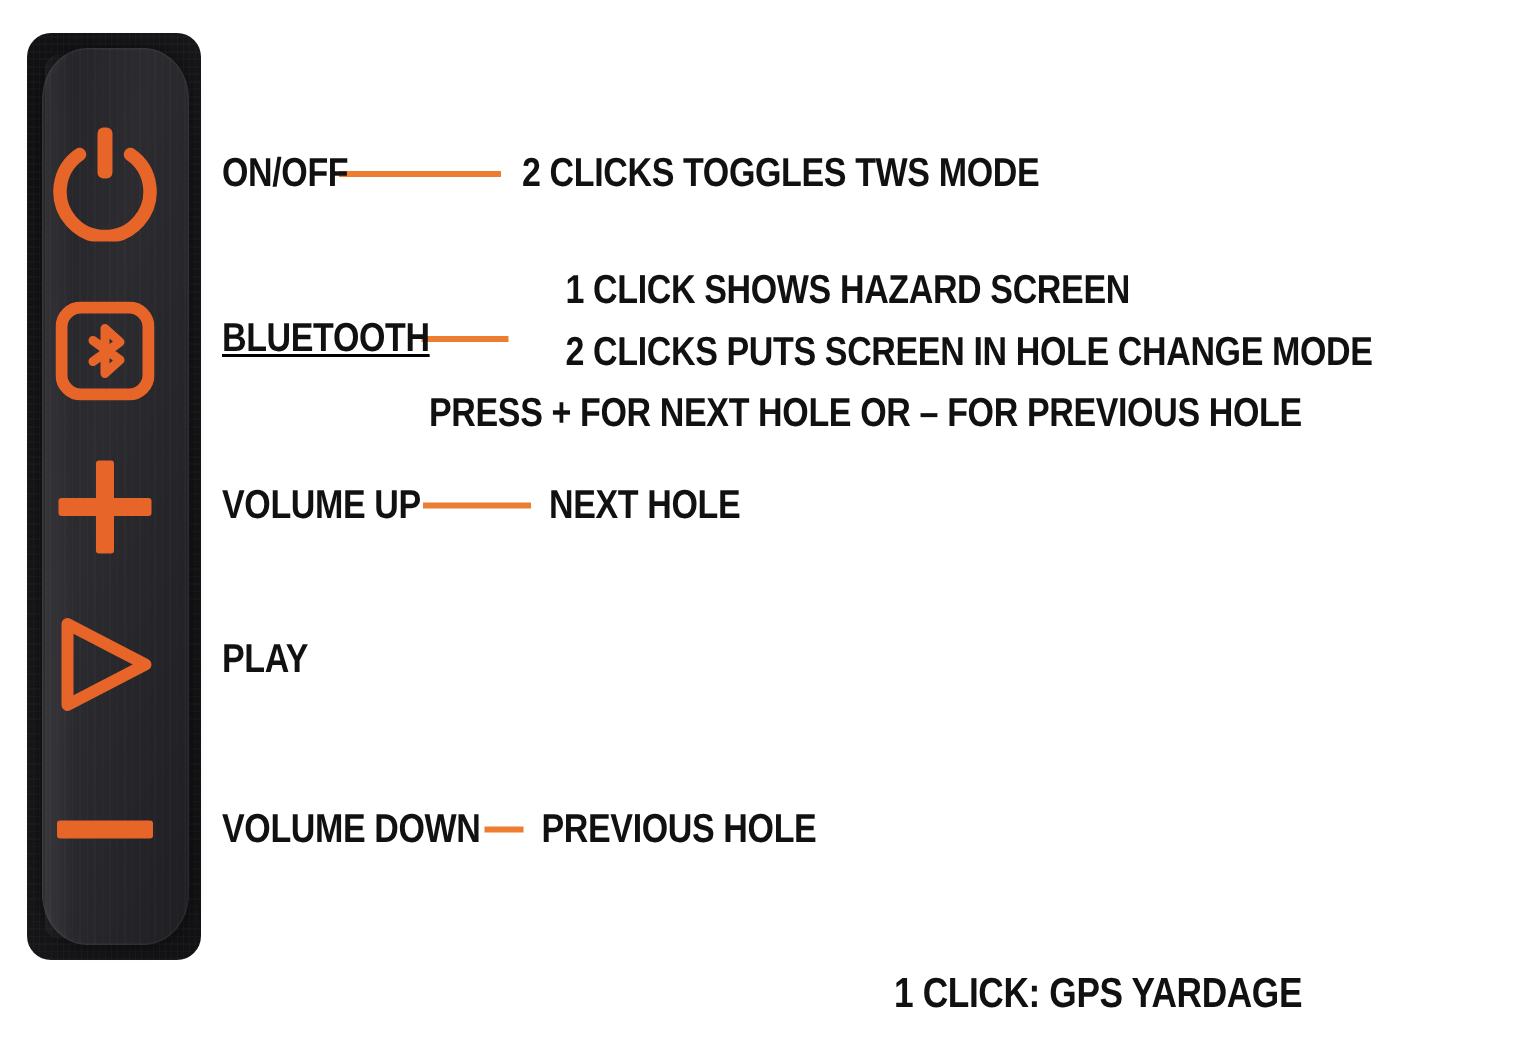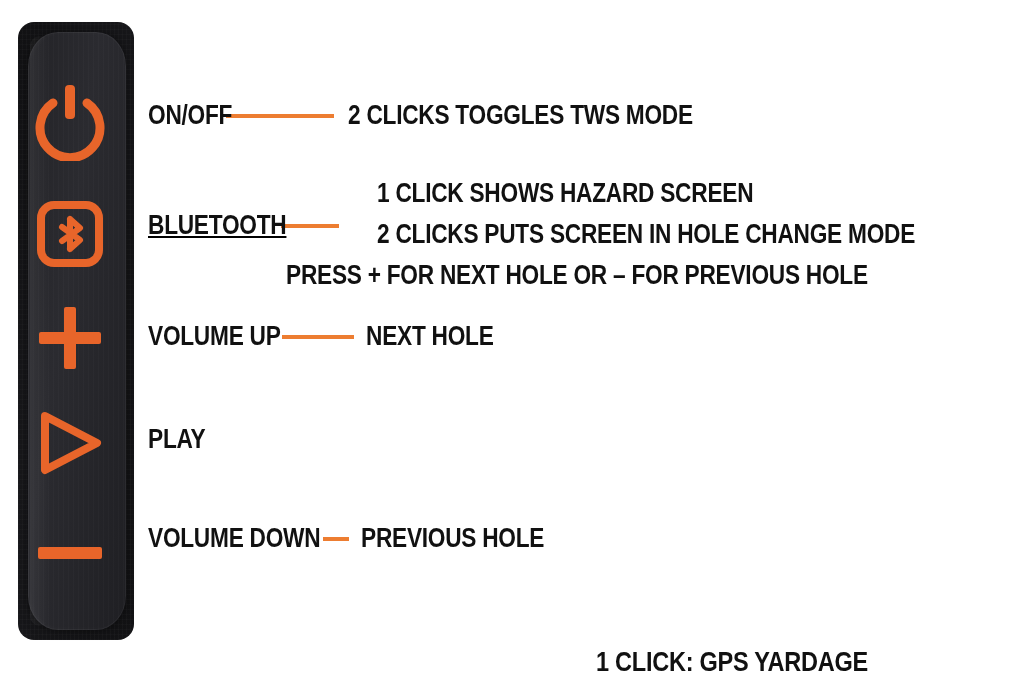--- a/index.html
+++ b/index.html
@@ -198,19 +198,19 @@
 <div class="row" style="left:148px; top:323px;justify-content:flex-end;">
   <span class="key-label">VOLUME UP</span>
   <span class="connector" style="width:72px; margin-left:-24px; margin-right:12px;"></span>
   <span class="desc">NEXT HOLE</span>
 </div>
 
 <div class="row" style="left:148px; top:426px;">
   <span class="key-label">PLAY</span>
 </div>
 
-<div class="row" style="left:148px; top:525px;">
+<div class="row" style="left:148px; top:539px;">
   <span class="key-label">VOLUME DOWN</span>
   <span class="connector" style="width:26px; margin-left:-30px; margin-right:12px;"></span>
   <span class="desc">PREVIOUS HOLE</span>
 </div>
 
 <div id="footer-note">1 CLICK: GPS YARDAGE</div>
 
 </body></html>

